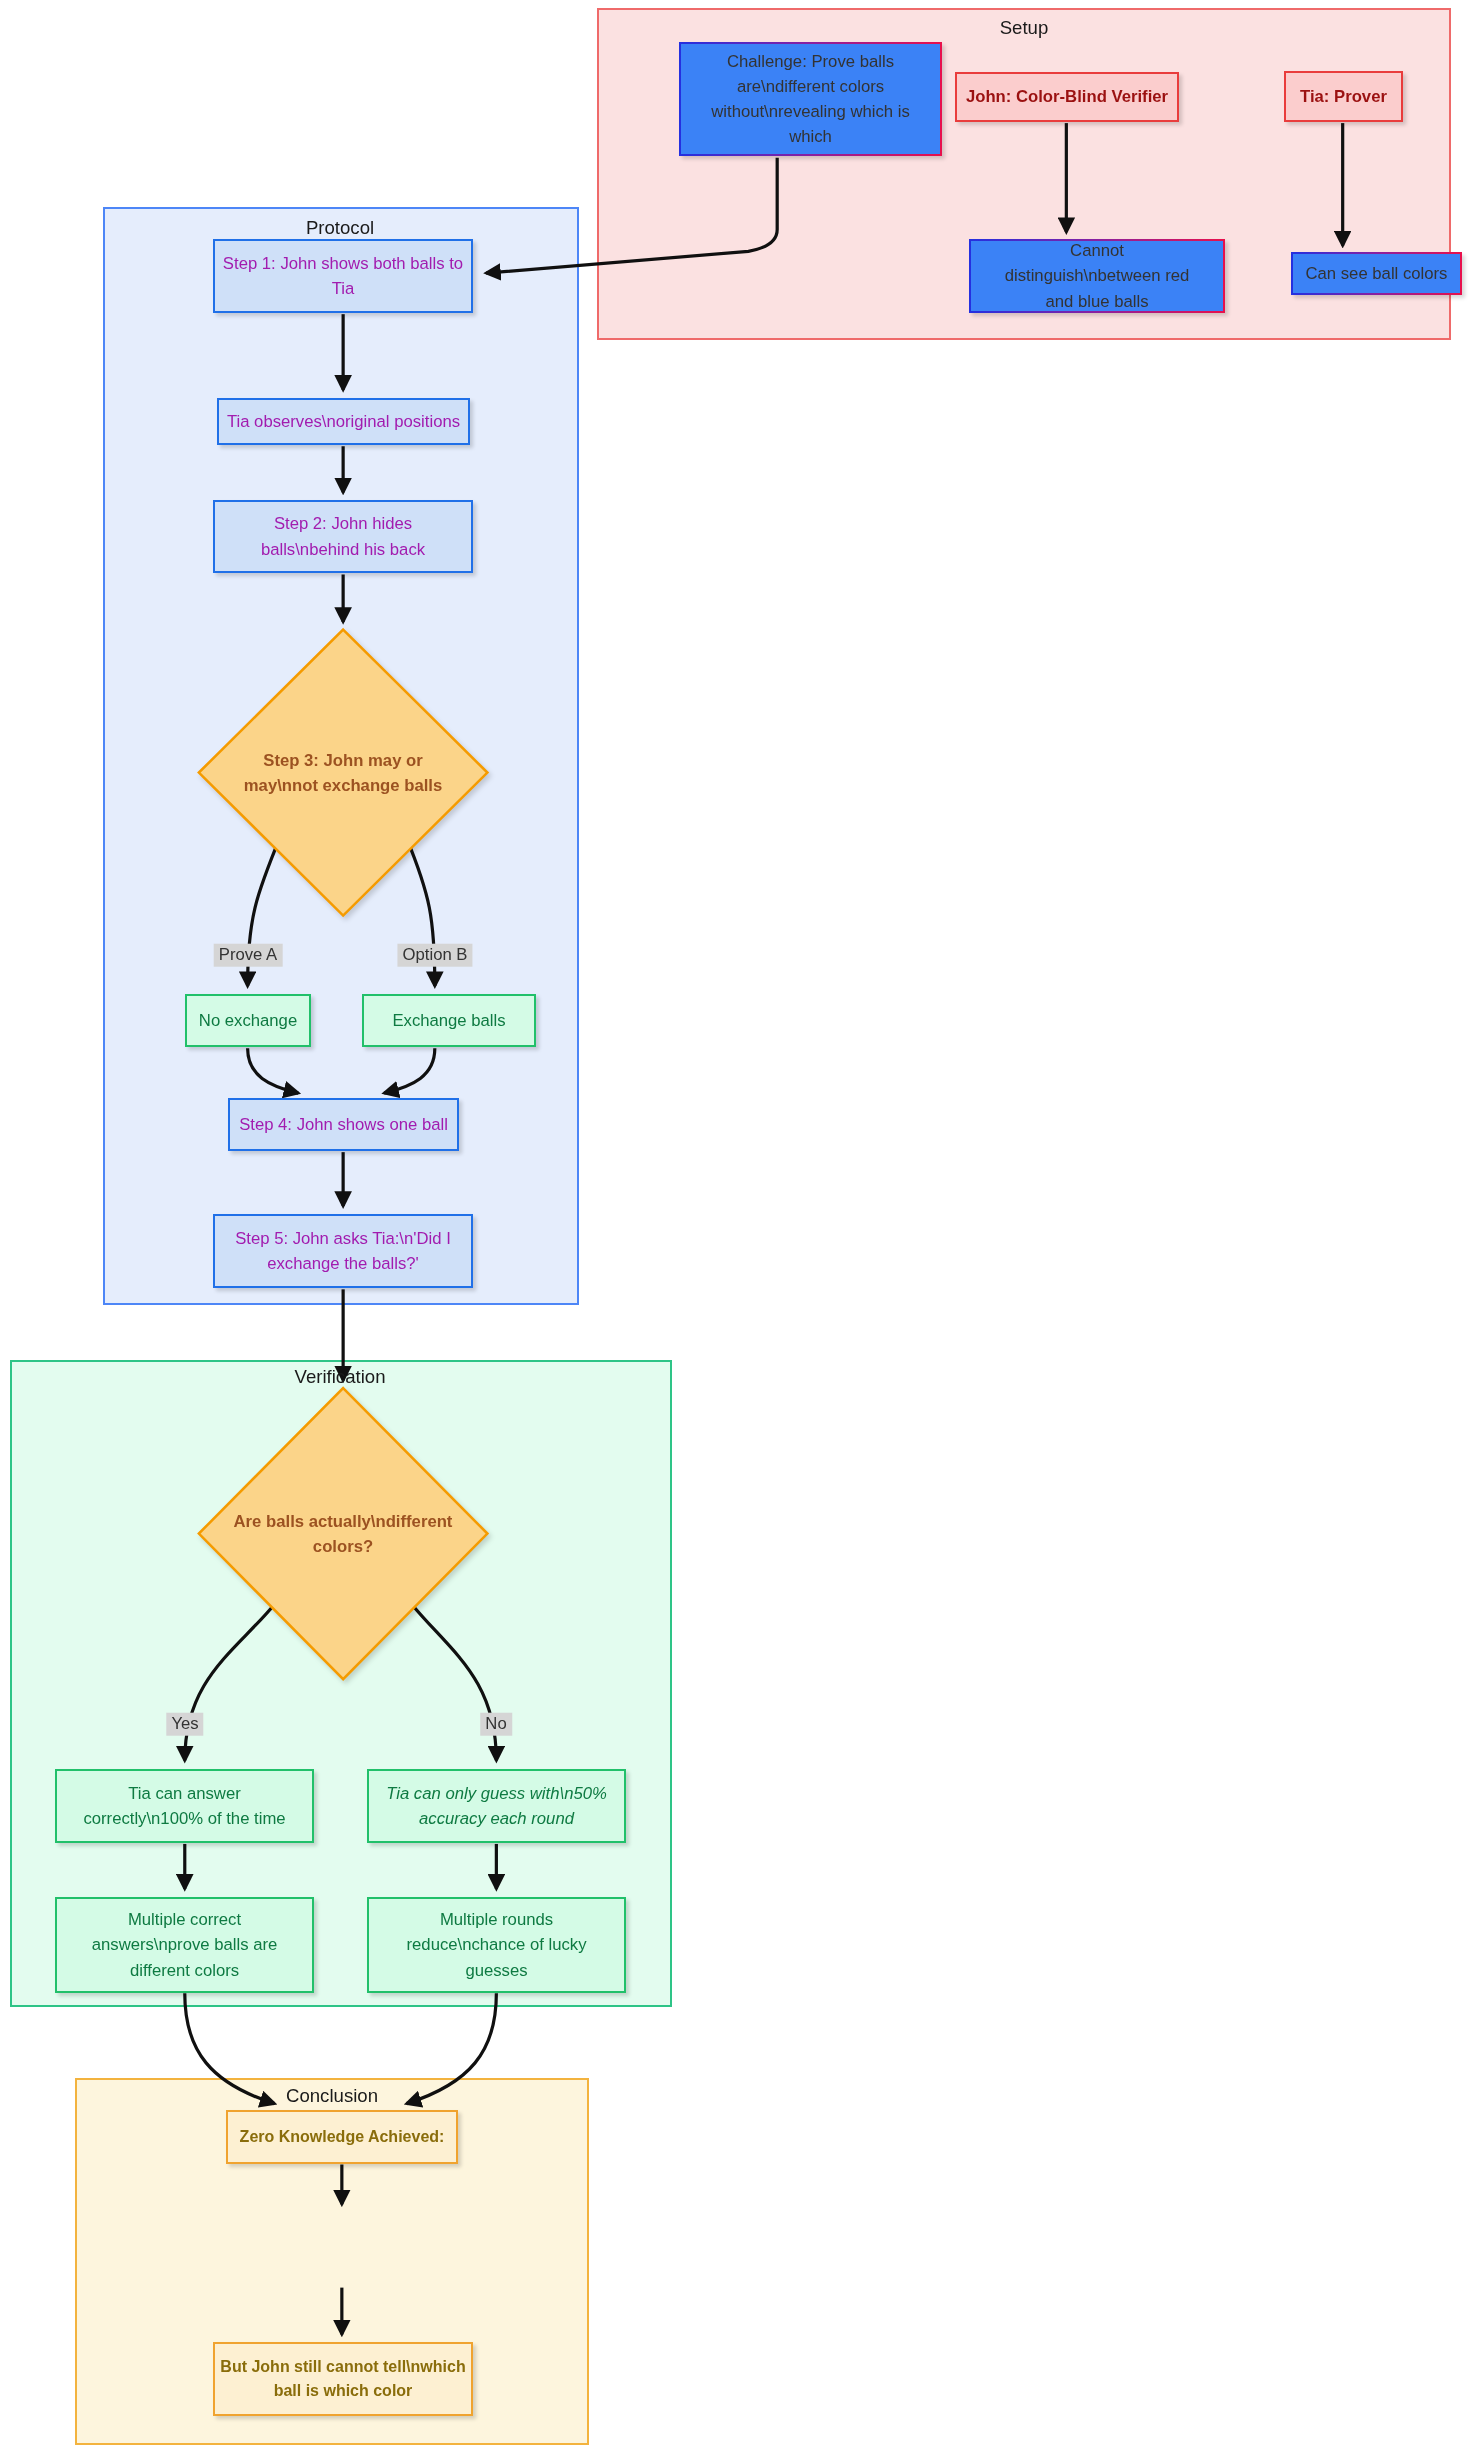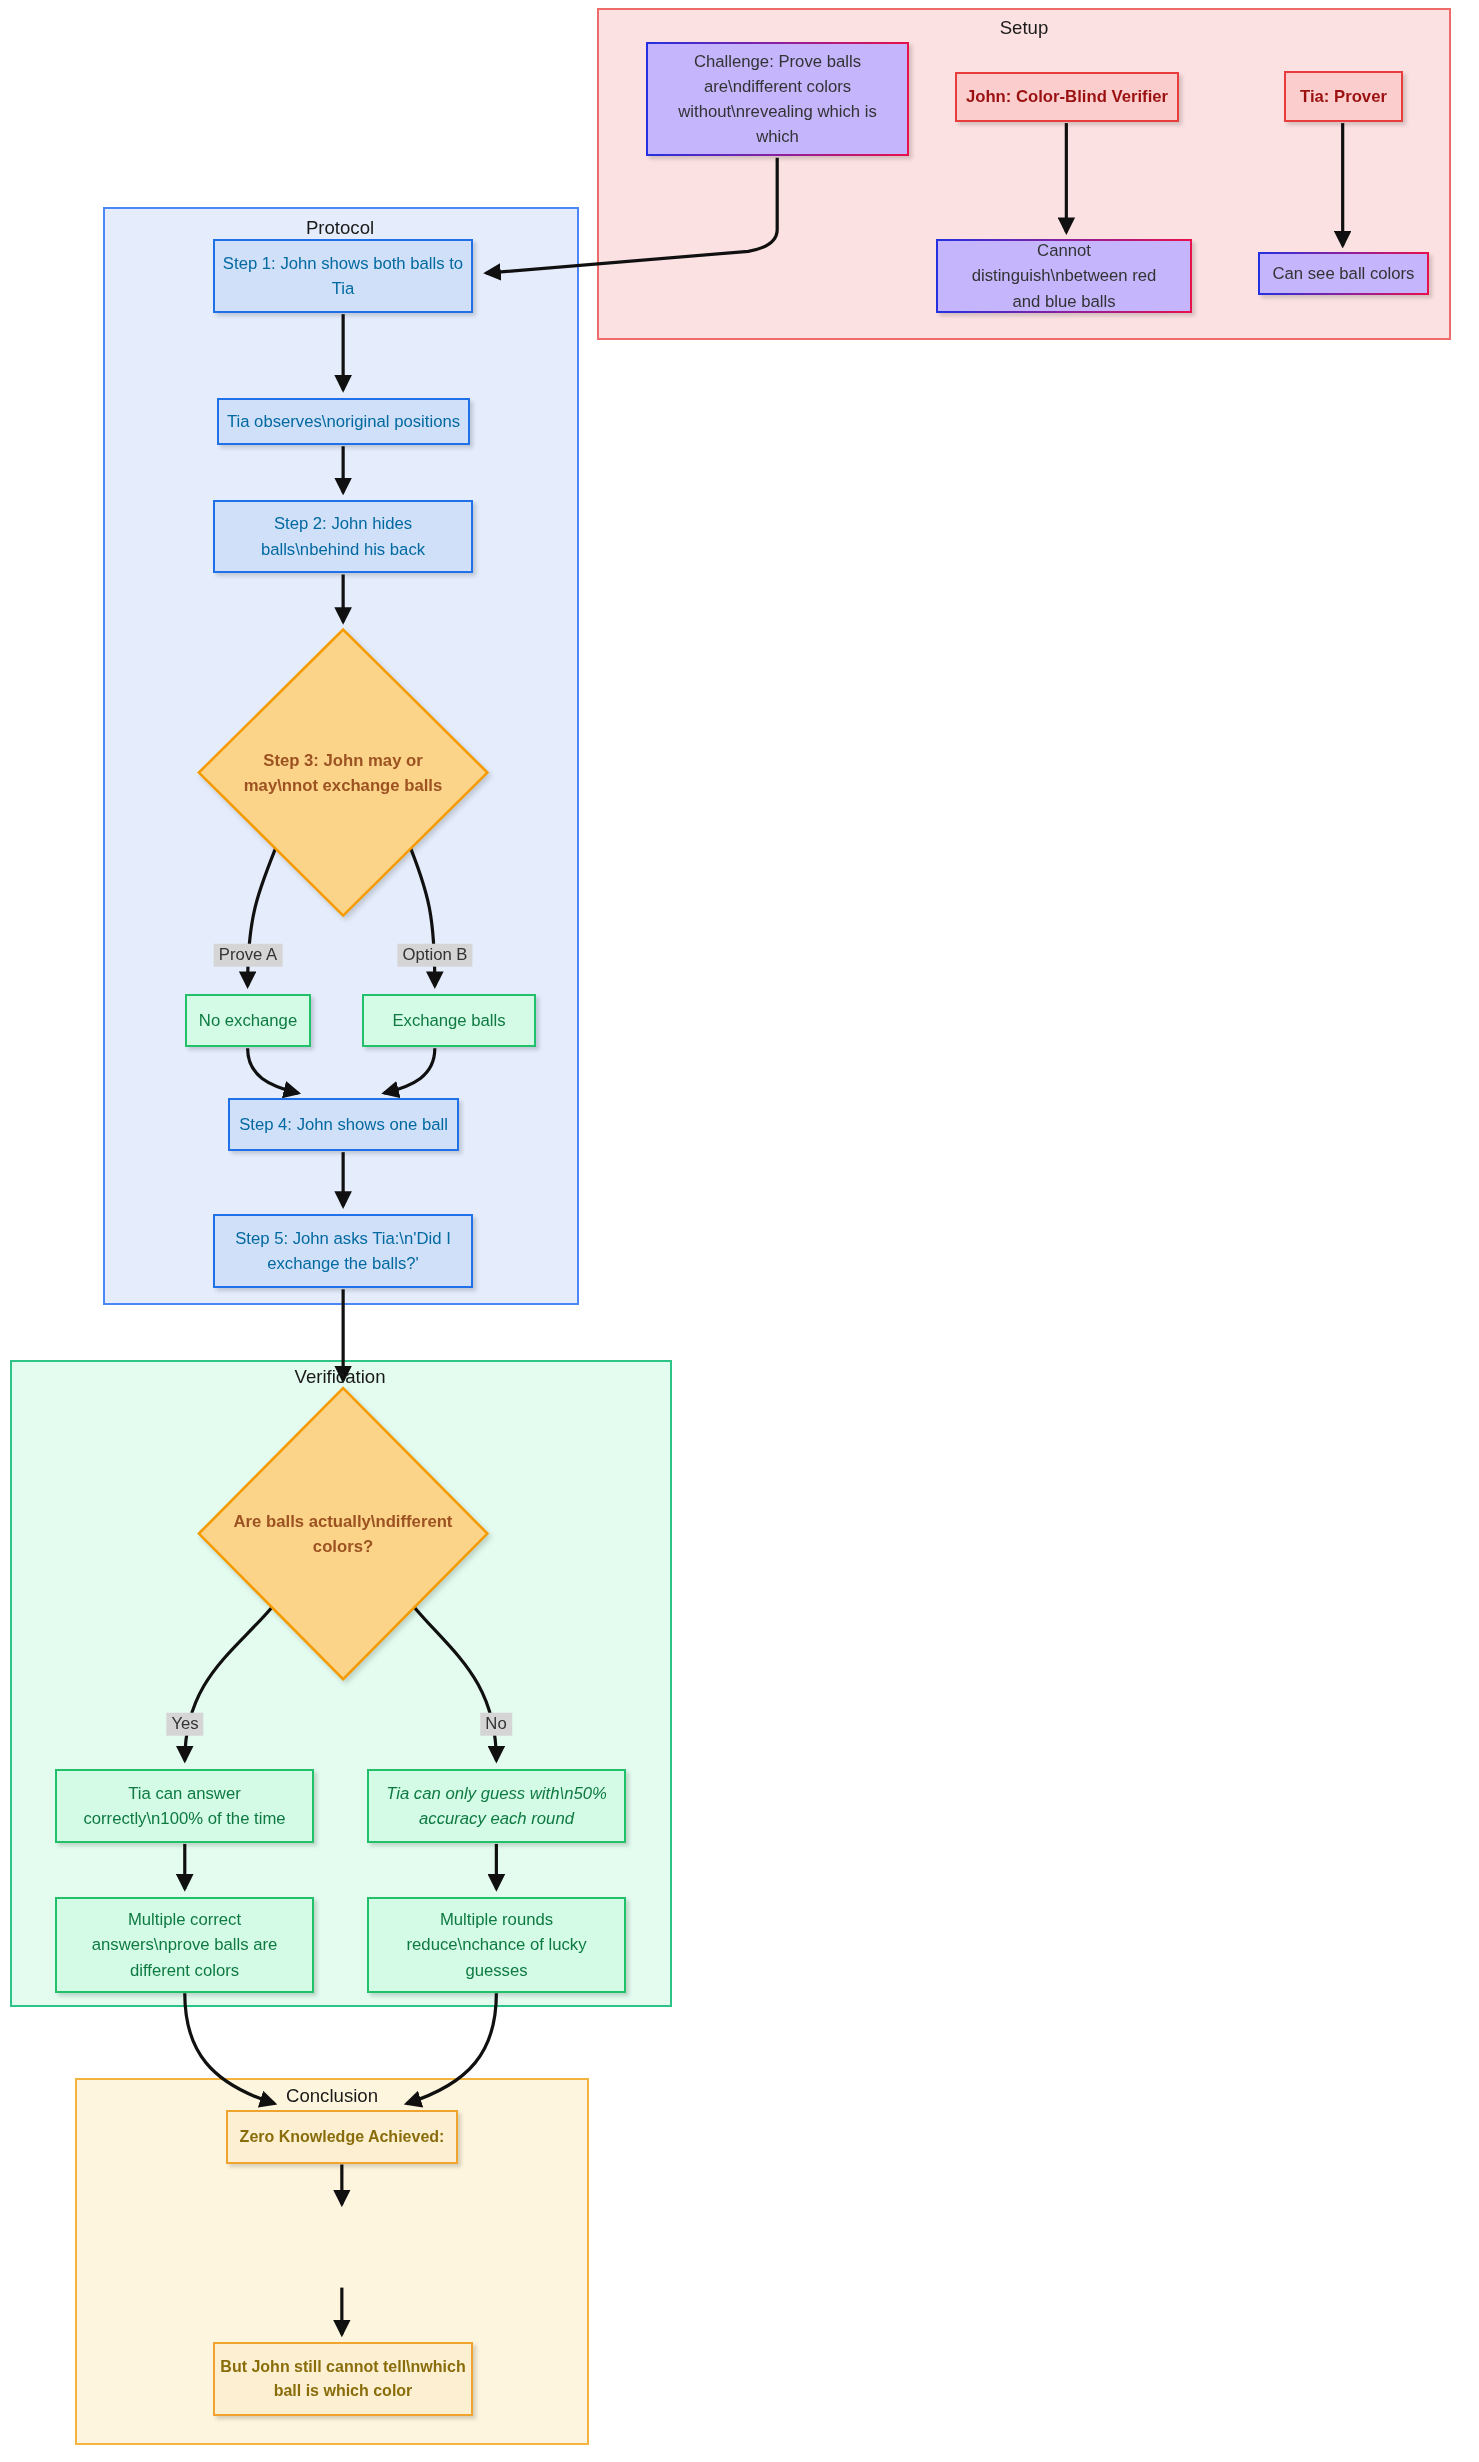--- a/index.html
+++ b/index.html
@@ -18,24 +18,25 @@
     display:flex;align-items:center;justify-content:center;text-align:center;
     font-size:16.7px;line-height:1.5;
     box-shadow:2.6px 3.2px 3.8px rgba(0,0,0,0.16);
   }
   .sec-setup{background:#fbe1e1;border:2.6px solid #ef6a6a;}
   .sec-protocol{background:#e5edfc;border:2.6px solid #4d86f7;}
   .sec-verification{background:#e3fcef;border:2.6px solid #2ec487;}
   .sec-conclusion{background:#fdf5dd;border:2.6px solid #f3b33e;}
   .node-red{background:#fbcdcd;border:2.6px solid #e93c3c;color:#9b1111;font-weight:bold;}
   .node-white{
-    background:#c4b5fd;color:#333333;border:2.6px solid;
+    background:#3b82f6;color:#333333;border:2.6px solid;
     border-image:linear-gradient(90deg,#2430e0,#8a20a0,#e8104c) 1;
+    margin-left:33px;
   }
-  .node-blue{background:#cfe0f8;border:2.6px solid #2070e8;color:#0369a1;}
+  .node-blue{background:#cfe0f8;border:2.6px solid #2070e8;color:#a21caf;}
   .node-green{background:#d4fbe6;border:2.6px solid #21c06a;color:#0e7a42;}
   .node-yellow{background:#fdf0d2;border:2.6px solid #f0a32f;color:#8a6d0b;font-weight:bold;font-size:16px;}
   .diamond-text{
     position:absolute;z-index:3;transform:translate(-50%,-50%);
     text-align:center;font-size:16.7px;line-height:1.5;font-weight:bold;color:#9c5221;
   }
   .edge-label{
     position:absolute;z-index:4;transform:translate(-50%,-50%);
     background:#d5d5d5;color:#333333;font-size:16.7px;padding:1.3px 5.1px;white-space:nowrap;
   }

